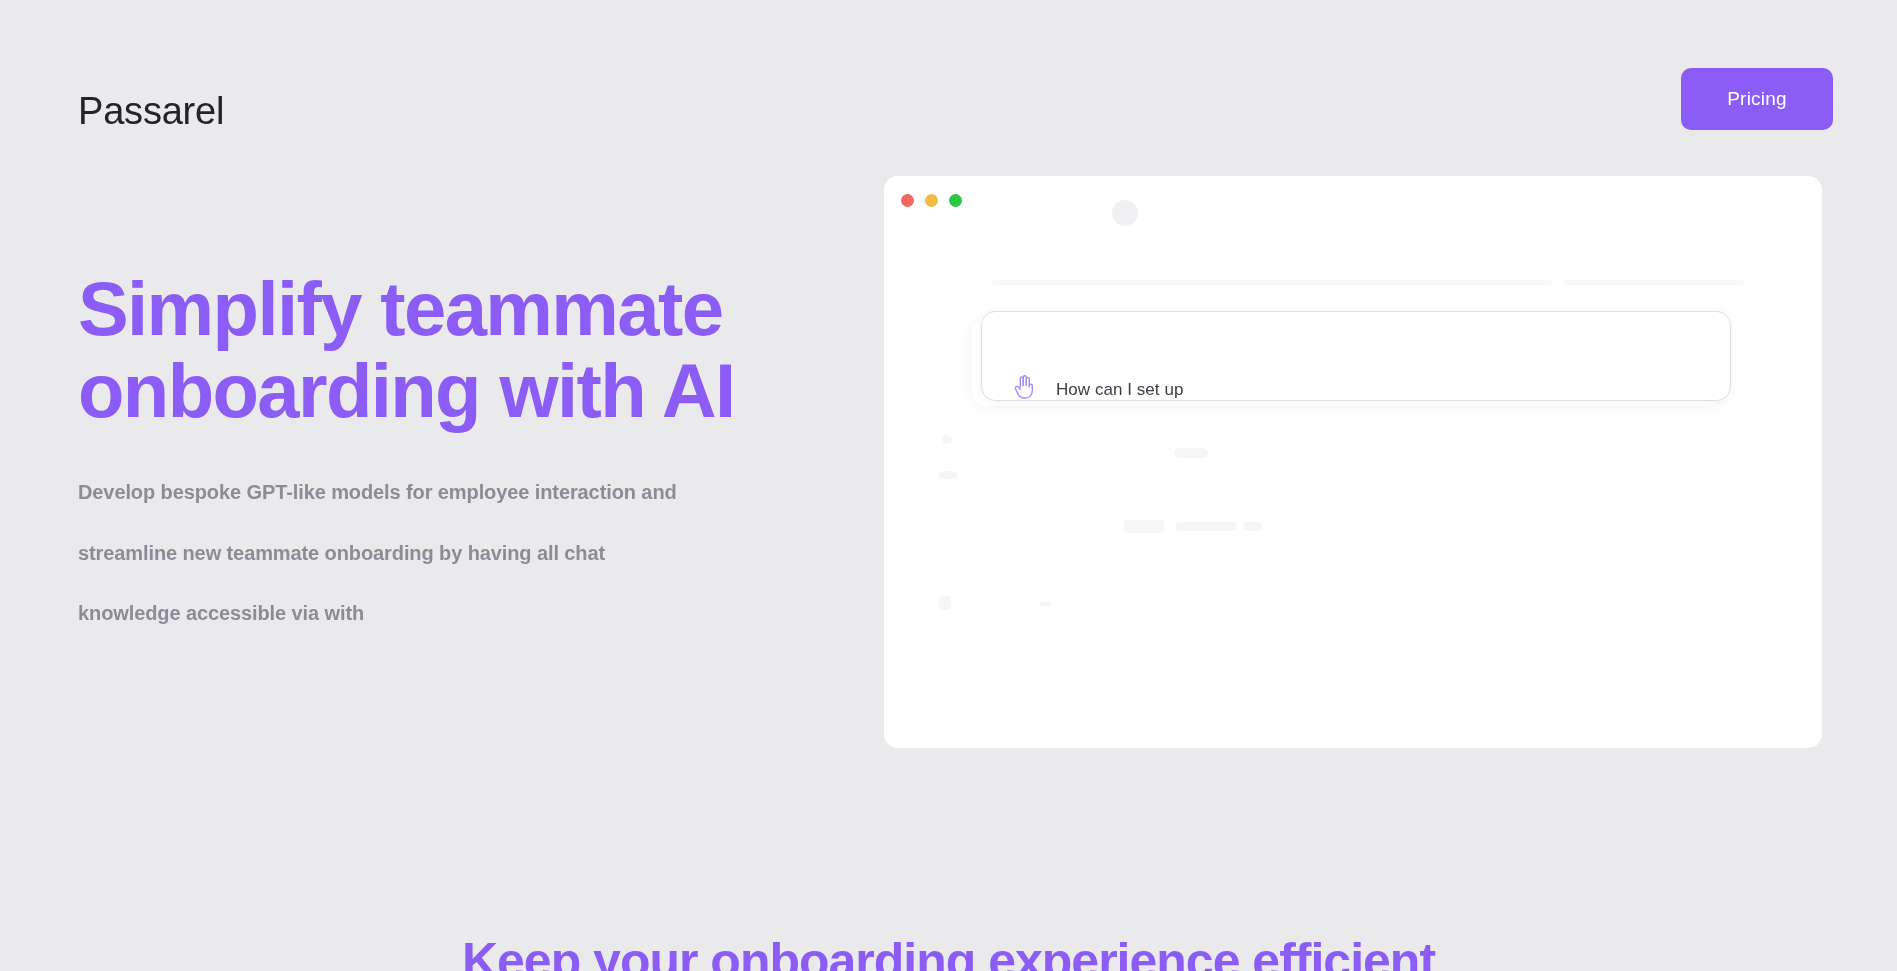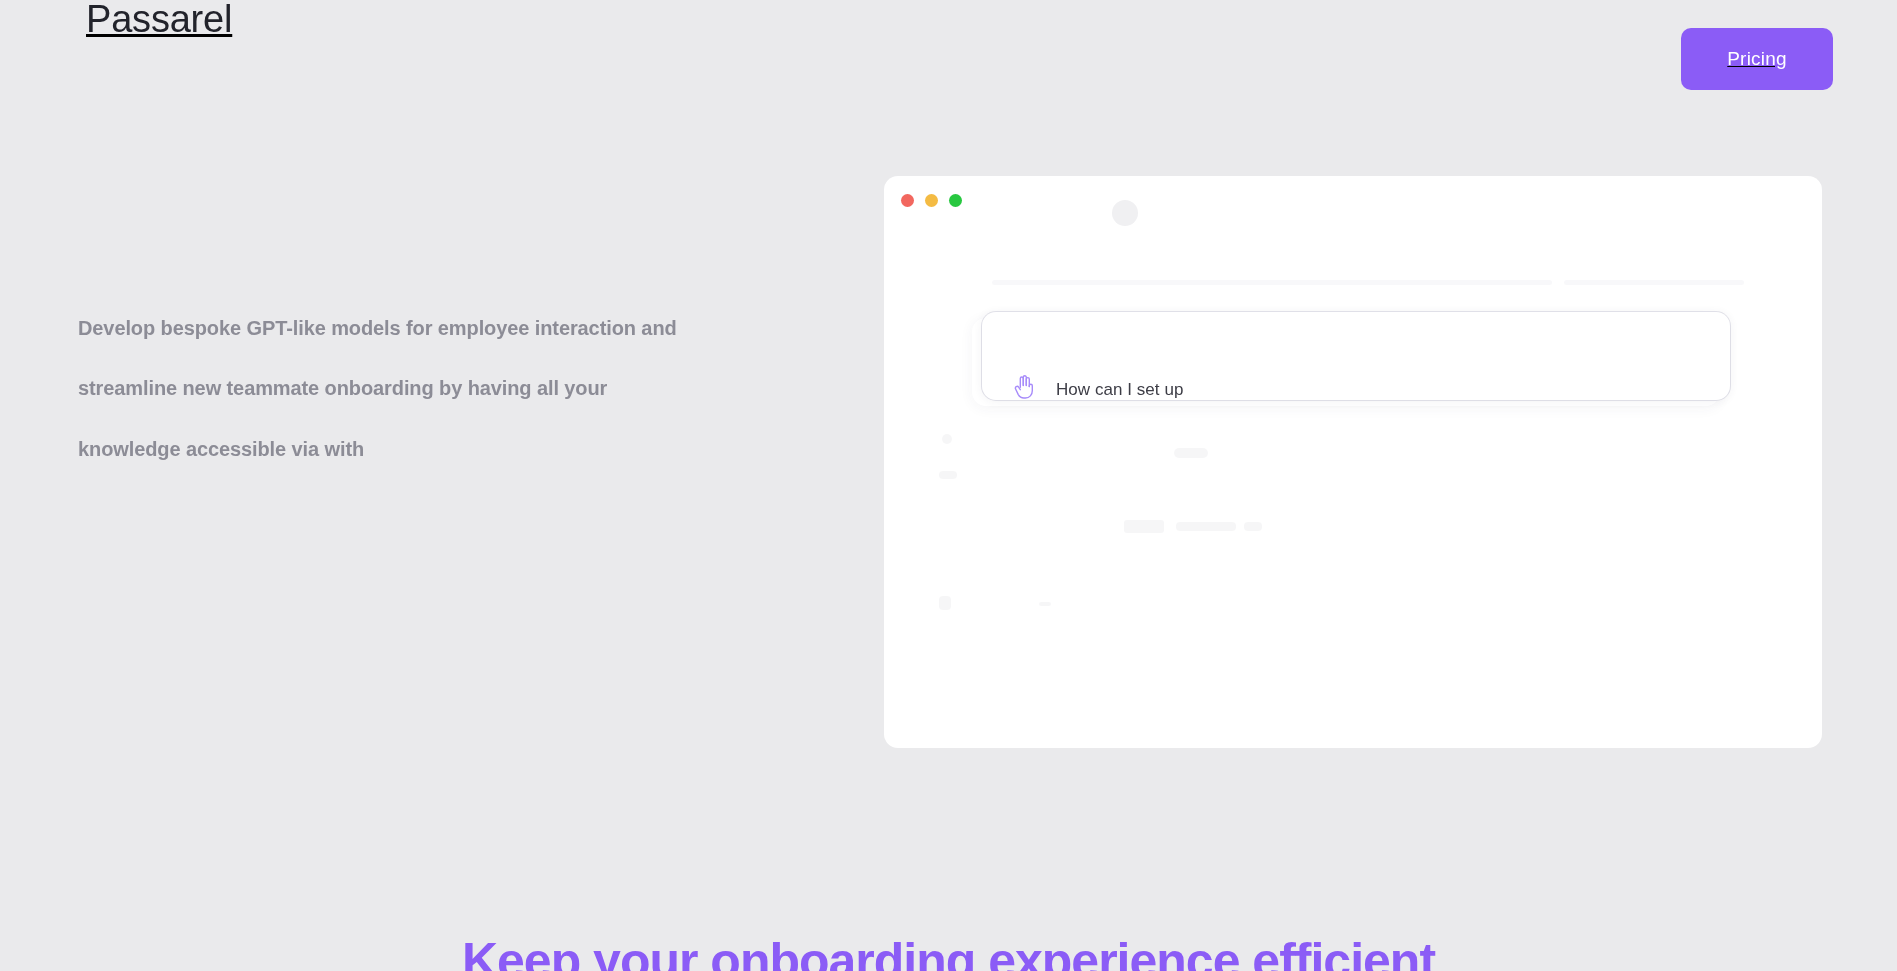--- a/index.html
+++ b/index.html
@@ -9,24 +9,23 @@
     overflow:hidden;
     background:#eaeaec;
     font-family:"Liberation Sans", sans-serif;
     -webkit-font-smoothing:antialiased;
   }
 
   .page { position:relative; width:1897px; height:971px; background:#eaeaec; }
 
   
   .site-header {
-    position:absolute; top:0; left:8px; right:0; height:130px;
-    display:flex; align-items:flex-start; justify-content:space-between;
+    position:absolute; top:0; left:0; right:0; height:130px;
+    display:flex; align-items:flex-end; justify-content:space-between;
     padding:0 64px 0 78px;
-    text-decoration:underline;
   }
   .brand {
     font-size:38px; font-weight:400; color:#22232b;
     letter-spacing:-0.2px; line-height:1;
   }
   .pricing-btn {
     display:inline-flex; align-items:center; justify-content:center;
     background:#8b5cf6; color:#ffffff;
     border:none; border-radius:10px;
     padding:8px 34px; height:62px; min-width:152px;
@@ -113,23 +112,27 @@
 <body>
 
 <div class="page">
 
   <header class="site-header">
     <div class="brand">Passarel</div>
     <button class="pricing-btn">Pricing</button>
   </header>
 
   <div class="hero-copy">
+    <h1 class="hero-title">
+      <span class="line">Simplify teammate</span>
+      <span class="line">onboarding with AI</span>
+    </h1>
     <p class="hero-sub">
       <span class="line">Develop bespoke GPT-like models for employee interaction and</span>
-      <span class="line">streamline new teammate onboarding by having all your</span>
+      <span class="line">streamline new teammate onboarding by having all chat</span>
       <span class="line">knowledge accessible via with</span>
     </p>
   </div>
 
   <div class="mockup">
 
     <div class="mockup-chrome">
       <div class="dots">
         <span class="dot red"></span>
         <span class="dot yellow"></span>

